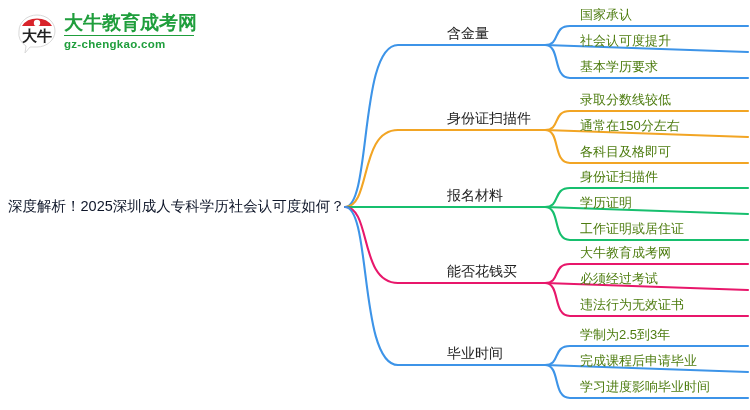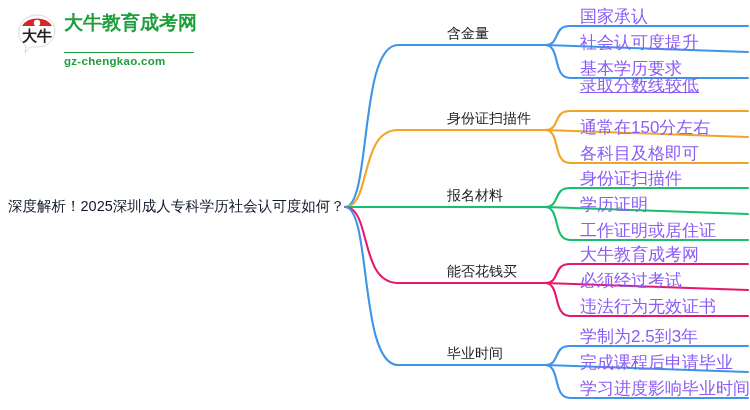--- a/index.html
+++ b/index.html
@@ -54,43 +54,43 @@
   }
   .logo-sub {
     font-size: 11.5px;
     font-weight: bold;
     color: #1f9e3c;
     line-height: 15px;
     letter-spacing: 0.3px;
     white-space: nowrap;
     border-top: 1px solid #1f9e3c;
     padding-top: 1px;
-    margin-top: 18px;
+    margin-top: 1px;
   }
 
   
   .node-label {
     position: absolute;
     white-space: nowrap;
     color: #222222;
     line-height: 1;
   }
   .root-label {
     font-size: 14.5px;
     color: #0f172a;
     left: 8px;
     top: 199px;
   }
   .branch-label {
     font-size: 14px;
     color: #222222;
   }
   .leaf-label {
-    font-size: 17px;
-    color: #8b5cf6;
+    font-size: 13px;
+    color: #4d7c0f;
   }
 </style>
 </head>
 <body>
 
 <div class="logo-block">
   <svg class="logo-mark" viewBox="0 0 46 46">
     <path d="M5 21 A18 16 0 1 1 41 21 A18 16 0 0 1 23 37 L16 37 L11 43 L12 36 A18 16 0 0 1 5 21 Z" fill="#ffffff" stroke="#d9d9d9" stroke-width="1"></path>
     <path d="M8 16 A17 14 0 0 1 38 16 Z" fill="#d8232a"></path>
     <circle cx="23" cy="13" r="3.2" fill="#ffffff"></circle>
@@ -128,21 +128,21 @@
 </svg>
 
 <div class="node-label root-label">深度解析！2025深圳成人专科学历社会认可度如何？</div>
 
 <div id="label-layer">
     <div class="node-label branch-label" style="left: 447px; top: 26px;">含金量</div>
     <div class="node-label leaf-label" style="left: 580px; top: 8px;">国家承认</div>
     <div class="node-label leaf-label" style="left: 580px; top: 34px;">社会认可度提升</div>
     <div class="node-label leaf-label" style="left: 580px; top: 60px;">基本学历要求</div>
     <div class="node-label branch-label" style="left: 447px; top: 111px;">身份证扫描件</div>
-    <div class="node-label leaf-label" style="left: 580px; top: 77px; text-decoration: underline;">录取分数线较低</div>
+    <div class="node-label leaf-label" style="left: 580px; top: 93px;">录取分数线较低</div>
     <div class="node-label leaf-label" style="left: 580px; top: 119px;">通常在150分左右</div>
     <div class="node-label leaf-label" style="left: 580px; top: 145px;">各科目及格即可</div>
     <div class="node-label branch-label" style="left: 447px; top: 188px;">报名材料</div>
     <div class="node-label leaf-label" style="left: 580px; top: 170px;">身份证扫描件</div>
     <div class="node-label leaf-label" style="left: 580px; top: 196px;">学历证明</div>
     <div class="node-label leaf-label" style="left: 580px; top: 222px;">工作证明或居住证</div>
     <div class="node-label branch-label" style="left: 447px; top: 264px;">能否花钱买</div>
     <div class="node-label leaf-label" style="left: 580px; top: 246px;">大牛教育成考网</div>
     <div class="node-label leaf-label" style="left: 580px; top: 272px;">必须经过考试</div>
     <div class="node-label leaf-label" style="left: 580px; top: 298px;">违法行为无效证书</div>

